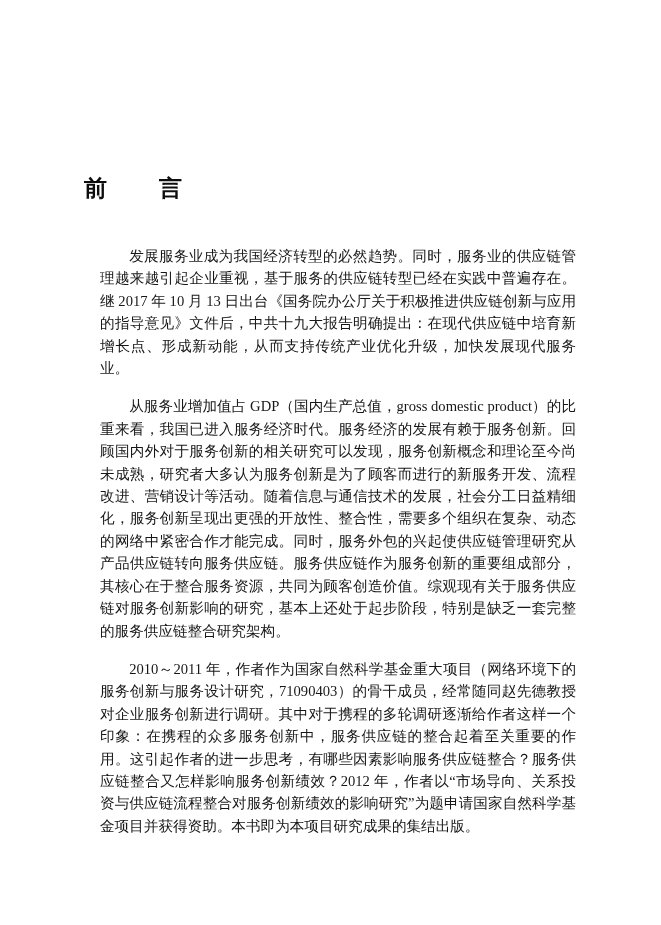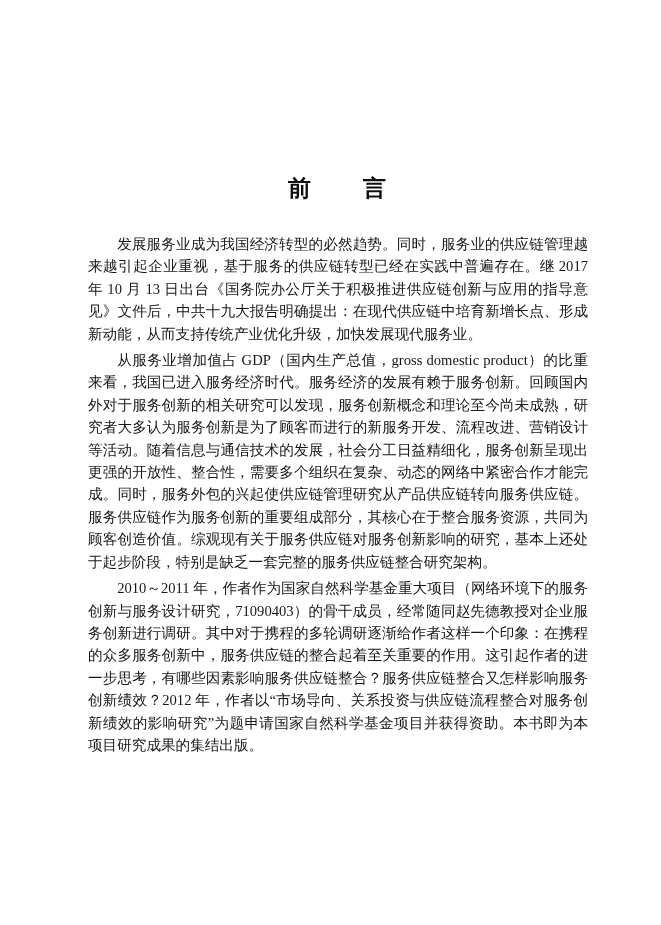--- a/index.html
+++ b/index.html
@@ -14,40 +14,39 @@
     background: #ffffff;
     font-family: "Liberation Serif", "DejaVu Serif", serif;
     color: #141414;
     overflow: hidden;
   }
   .preface-title {
     position: absolute;
     top: 158px;
     left: 84px;
     width: 508px;
-    text-align: center;
     font-size: 23px;
     font-weight: bold;
     letter-spacing: 2px;
     color: #0d0d0d;
     white-space: pre;
   }
   .body-text {
     position: absolute;
     top: 229px;
     left: 84px;
     width: 508px;
     font-size: 14.6px;
     line-height: 22.4px;
     text-align: justify;
     text-justify: inter-ideograph;
     color: #161616;
   }
   .body-text p {
-    margin: 4px;
+    margin: 16px;
     padding: 0;
     text-indent: 2em;
   }
 </style>
 </head>
 <body>
 
 <div class="page">
   <h1 class="preface-title">前　　言</h1>
 

